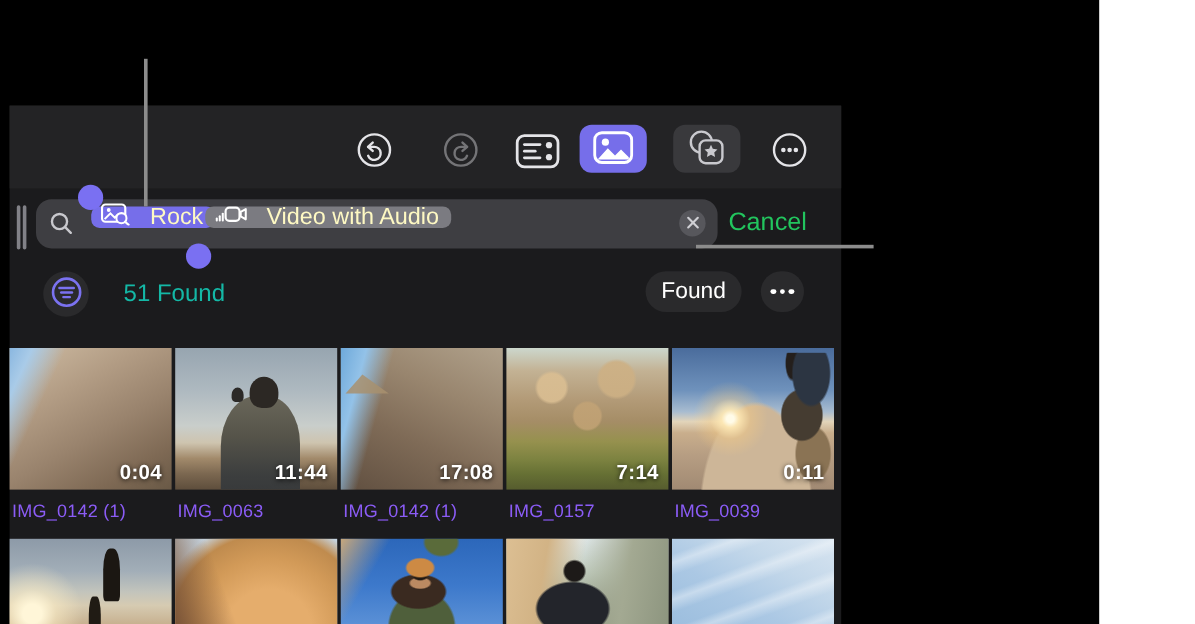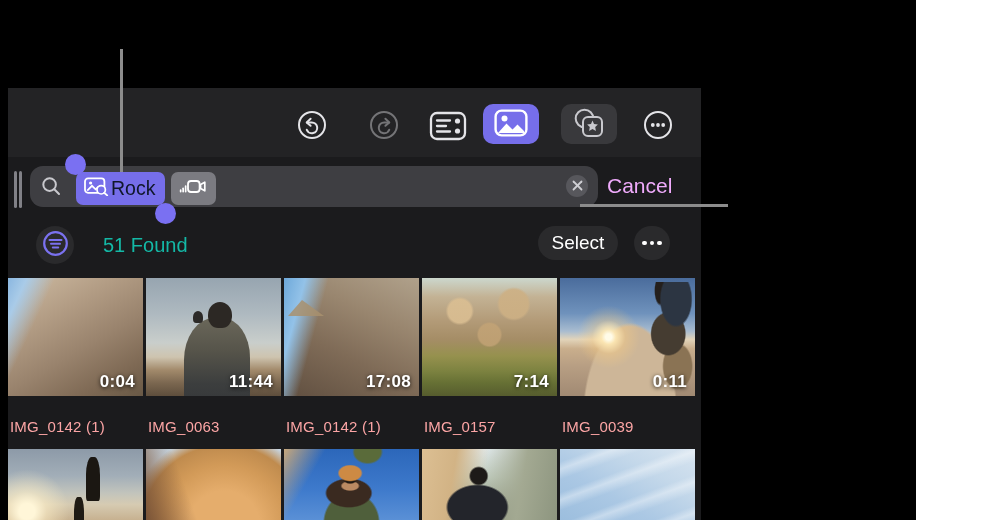--- a/index.html
+++ b/index.html
@@ -23,40 +23,40 @@
   .tb-clips  { left:553px; top:16px; width:56px; height:40px; background:#39393c; border-radius:10px; }
   .tb-more { left:635px; top:23px; width:30px; height:30px; }
 
   
   .drag-handle { position:absolute; left:6px; top:83px; width:10px; height:37px; }
   .drag-handle i { position:absolute; top:0; width:2.6px; height:37px; background:#818187; border-radius:2px; }
   .drag-handle i:first-child { left:0; } .drag-handle i:last-child { left:5.4px; }
 
   .search-bar { position:absolute; left:22px; top:78px; width:568px; height:41px; background:#3e3e42; border-radius:13px; }
   .mag { position:absolute; left:11px; top:10px; width:21px; height:21px; }
-  .token { position:absolute; top:6px; height:33px; display:inline-flex; align-items:center; gap:2px; padding:0 10px 0 8px; border-radius:7px; color:#0f172a; font-size:19.5px; white-space:nowrap; cursor:pointer; }
+  .token { position:absolute; top:6px; height:18px; display:inline-flex; align-items:center; gap:16px; padding:0 10px 0 8px; border-radius:7px; color:#fef9c3; font-size:19.5px; white-space:nowrap; cursor:pointer; }
   .token-rock { left:46px; background:#766EEA; }
   .token-vwa  { left:141px; background:#7b7b81; }
   .clear-btn { position:absolute; left:536px; top:9px; width:22px; height:22px; border-radius:50%; background:#57575c; display:flex; align-items:center; justify-content:center; cursor:pointer; border:none; }
-  .cancel { position:absolute; left:599px; top:86px; font-size:21px; color:#f0abfc; cursor:pointer; background:none; border:none; font-family:inherit; }
+  .cancel { position:absolute; left:599px; top:86px; font-size:21px; color:#22c55e; cursor:pointer; background:none; border:none; font-family:inherit; }
 
   
   .filter-btn { position:absolute; left:28px; top:138px; width:38px; height:38px; border-radius:50%; background:#2a2a2c; display:flex; align-items:center; justify-content:center; cursor:pointer; border:none; }
   .count { position:absolute; left:95px; top:146px; font-size:20px; color:#14b8a6; }
   .select-btn { position:absolute; left:530px; top:138px; width:80px; height:34px; border-radius:17px; background:#2a2a2c; color:#fff; font-size:19px; display:flex; align-items:center; justify-content:center; cursor:pointer; border:none; font-family:inherit; }
   .more-btn { position:absolute; left:626px; top:138px; width:36px; height:34px; border-radius:17px; background:#2a2a2c; display:flex; align-items:center; justify-content:center; gap:3px; cursor:pointer; border:none; }
   .more-btn i { width:4.4px; height:4.4px; border-radius:50%; background:#fff; }
 
   
   .thumb { position:absolute; width:135px; overflow:hidden; cursor:pointer; }
-  .row1 .thumb { top:190px; height:118px; }
+  .row1 .thumb { top:202px; height:118px; }
   .row2 .thumb { top:361px; height:71px; }
   .c1{left:0}.c2{left:138px}.c3{left:276px}.c4{left:414px}.c5{left:552px}
   .dur { position:absolute; right:8px; bottom:4px; color:#fff; font-size:17px; font-weight:700; letter-spacing:.3px; text-shadow:0 1px 4px rgba(0,0,0,.85); }
-  .fname { position:absolute; top:330px; font-size:15px; color:#fca5a5; letter-spacing:.2px; }
+  .fname { position:absolute; top:330px; font-size:15px; color:#8b5cf6; letter-spacing:.2px; }
   .f1{left:2px}.f2{left:140px}.f3{left:278px}.f4{left:416px}.f5{left:554px}
   .thumb::before, .thumb::after { content:""; position:absolute; }
 
   
   .t1 { background:
     linear-gradient(115deg,#8ab7e0 0%,#a9cbe8 10%,rgba(169,203,232,0) 25%),
     linear-gradient(150deg,#cbb89f 4%,#b29c84 32%,#99836d 58%,#7e6954 82%,#695946 100%); }
   .t2 { background:
     linear-gradient(180deg,#97a5b0 0%,#aeb9c0 30%,#c9cecb 55%,#cec4af 67%,#a28a6b 78%,#7b6750 89%,#5e4e3c 100%); }
   .t2::before { left:38px; top:40px; width:66px; height:94px; border-radius:45% 42% 8% 8%;
@@ -214,20 +214,21 @@
       <span class="token token-vwa">
         <span>
           <svg width="27" height="17" viewBox="0 0 27 17">
             <rect x="0.8" y="11.2" width="1.7" height="3.4" rx="0.8" fill="#fff"></rect>
             <rect x="3.3" y="9.4" width="1.7" height="5.2" rx="0.8" fill="#fff"></rect>
             <rect x="5.8" y="7.2" width="1.7" height="7.4" rx="0.8" fill="#fff"></rect>
             <rect x="9" y="3" width="11.6" height="11" rx="3" fill="none" stroke="#fff" stroke-width="1.8"></rect>
             <path d="M21.6 6.6 L25.8 4.2 V12.8 L21.6 10.4 Z" fill="none" stroke="#fff" stroke-width="1.7" stroke-linejoin="round"></path>
           </svg>
         </span>
+        <span>Video with Audio</span>
       </span>
 
       <button class="clear-btn">
         <span>
           <svg width="11" height="11" viewBox="0 0 11 11">
             <line x1="1.5" y1="1.5" x2="9.5" y2="9.5" stroke="#CFCFD4" stroke-width="1.8" stroke-linecap="round"></line>
             <line x1="9.5" y1="1.5" x2="1.5" y2="9.5" stroke="#CFCFD4" stroke-width="1.8" stroke-linecap="round"></line>
           </svg>
         </span>
       </button>
@@ -239,21 +240,21 @@
       <span>
         <svg width="27" height="27" viewBox="0 0 27 27">
           <circle cx="13.5" cy="13.5" r="11.3" fill="none" stroke="#7B72F0" stroke-width="2.2"></circle>
           <line x1="7.5" y1="10" x2="19.5" y2="10" stroke="#7B72F0" stroke-width="2" stroke-linecap="round"></line>
           <line x1="9" y1="13.8" x2="18" y2="13.8" stroke="#7B72F0" stroke-width="2" stroke-linecap="round"></line>
           <line x1="10.8" y1="17.6" x2="16.2" y2="17.6" stroke="#7B72F0" stroke-width="2" stroke-linecap="round"></line>
         </svg>
       </span>
     </button>
     <div class="count">51 Found</div>
-    <button class="select-btn">Select</button>
+    <button class="select-btn">Found</button>
     <button class="more-btn">
         <i></i>
         <i></i>
         <i></i>
       </button>
 
     <div class="row1">
       <div class="thumb c1 t1">
           <span class="dur">0:04</span>
         </div>

